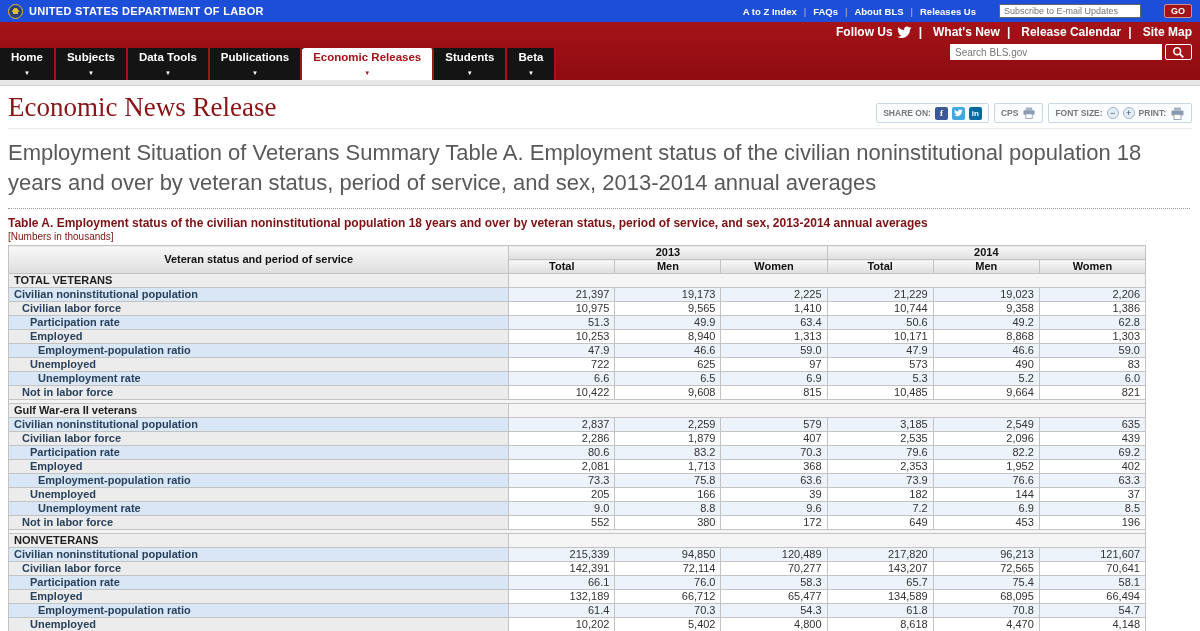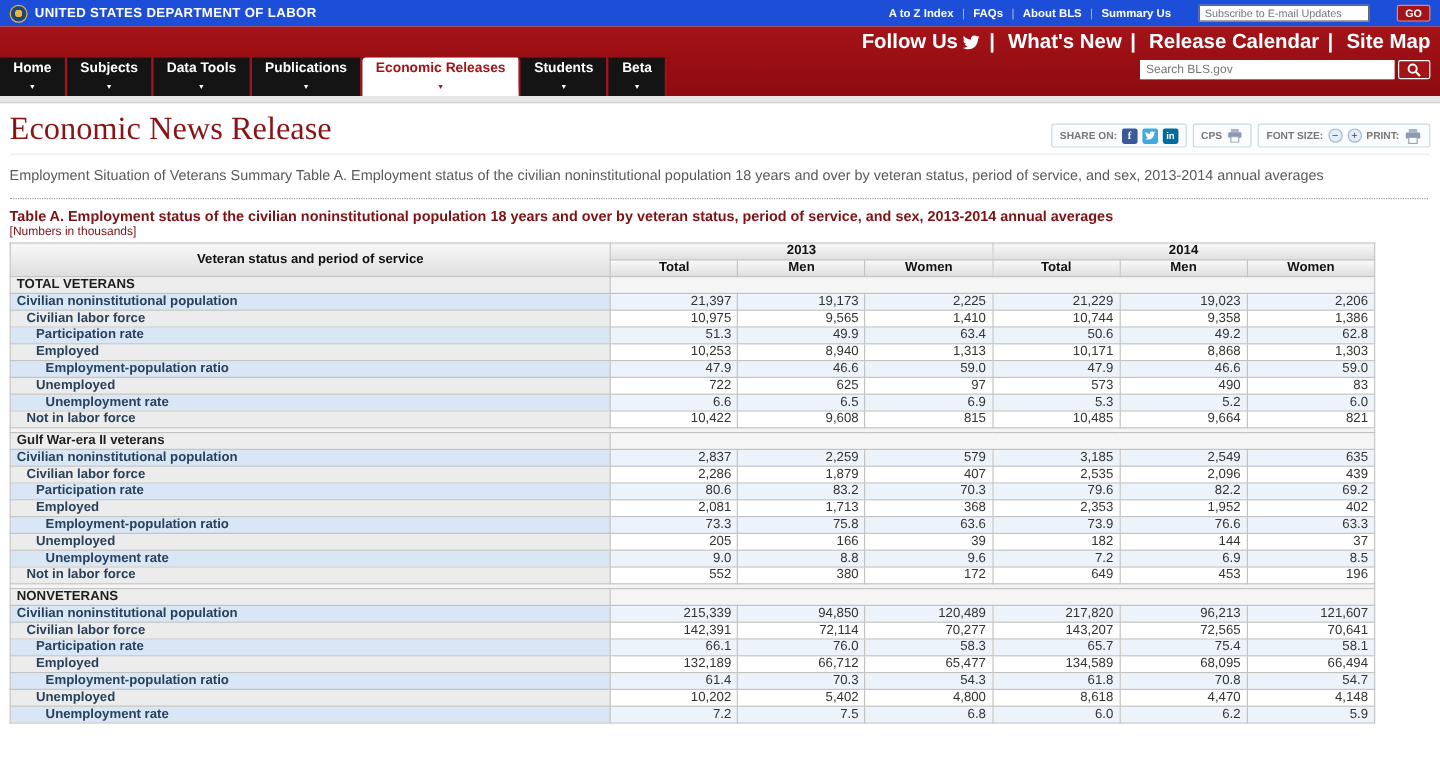--- a/index.html
+++ b/index.html
@@ -42,21 +42,21 @@
   .band {
     height:58px; position:relative; color:#fff;
     background:linear-gradient(var(--brand-red,#A41318), #8E0B10);
   }
   .band-left { position:absolute; left:8px; top:5px; display:flex; align-items:flex-end; gap:9px; }
   .bls-title {
     font-family:"Liberation Serif", serif; font-variant:small-caps;
     font-size:29px; line-height:32px; letter-spacing:1px; font-weight:normal;
   }
   .band-right { position:absolute; right:8px; top:3px; text-align:right; }
-  .band-links { display:flex; align-items:center; justify-content:flex-end; font-size:17px; font-weight:bold; }
+  .band-links { display:flex; align-items:center; justify-content:flex-end; font-size:12px; font-weight:bold; }
   .band-links li { cursor:pointer; white-space:nowrap; display:flex; align-items:center; gap:4px; }
   .band-links li + li::before { content:"|"; margin:0 7px; font-weight:bold; }
   .search-row { margin-top:5px; display:flex; justify-content:flex-end; gap:3px; }
   .search-input {
     width:212px; height:16px; font-size:10px; border:1px solid #fff;
     padding:0 4px; color:#444; font-family:"Liberation Sans",sans-serif;
   }
   .search-btn {
     width:27px; height:16px; background:var(--brand-red,#A41318);
     border:1px solid #fff; border-radius:2px; cursor:pointer;
@@ -100,21 +100,21 @@
   }
   .sicon.fb { background:#3B5998; font-family:"Liberation Serif",serif; }
   .sicon.tw { background:#42A8DF; }
   .sicon.li { background:#006B9E; font-size:8px; }
   .fontbtn {
     width:12px; height:12px; border-radius:50%; background:#E3EDF7;
     border:1px solid #9FB8D1; color:#446; font-size:9px; line-height:9px;
     display:flex; align-items:center; justify-content:center; cursor:pointer; padding:0;
   }
   .subtitle {
-    font-size:12px; color:#58595B; line-height:1.35;
+    font-size:22px; color:#58595B; line-height:1.35;
     padding:9px 0 11px; border-bottom:1px dotted #999; margin-right:2px;
   }
 
   .caption { color:#7D1113; font-weight:bold; font-size:12px; margin-top:7px; }
   .units { color:#7D1113; font-size:10px; margin:1px 0 3px; }
 
   
   table.data {
     border-collapse:collapse; width:1138px; table-layout:fixed;
     font-size:11px; border:1px solid #9B9B9B;
@@ -144,21 +144,21 @@
 <div class="topbar">
   <div class="topbar-left">
     <span class="dol-seal"></span>
     <span class="agency-name">UNITED STATES DEPARTMENT OF LABOR</span>
   </div>
   <div class="topbar-right">
     <ul class="topbar-links">
         <li>A to Z Index</li>
         <li>FAQs</li>
         <li>About BLS</li>
-        <li>Summary Us</li>
+        <li>Releases Us</li>
       </ul>
     <input class="subscribe-input" placeholder="Subscribe to E-mail Updates" style="">
     <button class="go-btn">GO</button>
   </div>
 </div>
 
 <div class="band">
   <div class="band-right">
     <ul class="band-links">
       <li>

